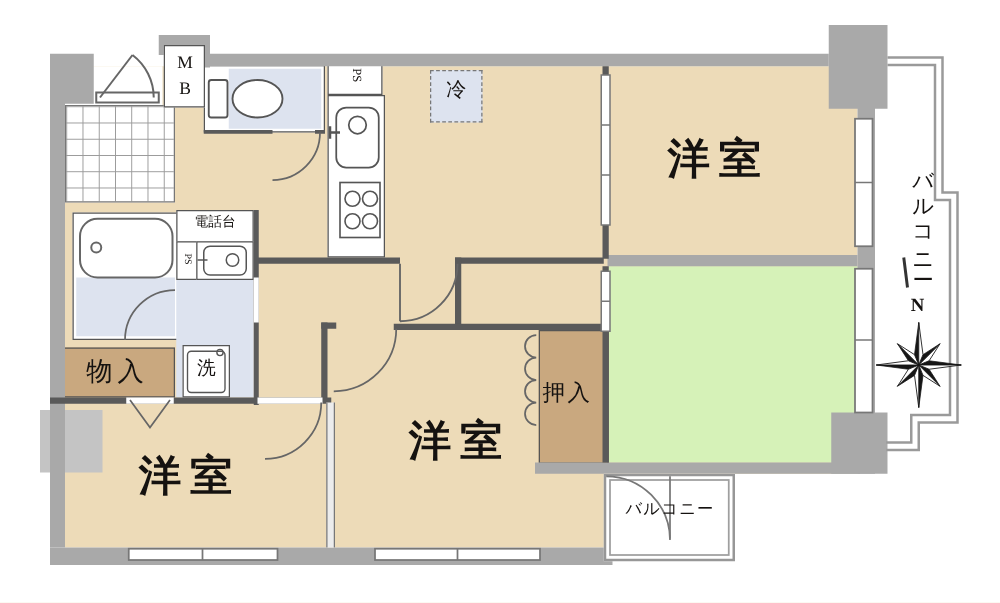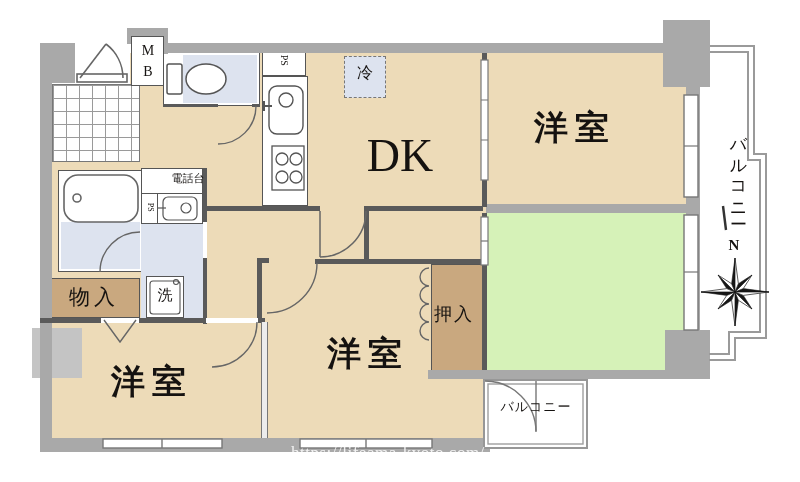--- a/index.html
+++ b/index.html
@@ -210,30 +210,28 @@
         M735,292 L752,309 L738.4,300.3 Z
         M735,292 L718,309 L726.7,295.4 Z
         M735,292 L718,275 L731.6,283.7 Z
         M735,292 L735,258 L738.4,283.7 Z
         M735,292 L769,292 L743.3,295.4 Z
         M735,292 L735,326 L731.6,300.3 Z
         M735,292 L701,292 L726.7,288.6 Z"></path>
     </g>
   </svg>
 
-  <div class="abs label" style="left:340px;top:132px;width:120px;font-size:46px;">DK</div>
   <div class="abs label room-label" style="left:495px;top:110px;width:160px;">洋室</div>
   <div class="abs label room-label" style="left:288px;top:336px;width:160px;">洋室</div>
   <div class="abs label room-label" style="left:72px;top:364px;width:160px;">洋室</div>
   <div class="abs label" style="left:431px;top:305px;width:46px;font-size:18px;letter-spacing:2px;">押入</div>
   <div class="abs label" style="left:48px;top:286px;width:92px;font-size:21px;letter-spacing:4px;">物入</div>
   <div class="abs label" style="left:146px;top:288px;width:38px;font-size:15px;">洗</div>
   <div class="abs label" style="left:344px;top:65px;width:42px;font-size:16px;">冷</div>
-  <div class="abs label" style="left:141px;top:173px;width:62px;font-size:11px;margin-left:16px;">電話台</div>
+  <div class="abs label" style="left:141px;top:173px;width:62px;font-size:11px;">電話台</div>
   <div class="abs label" style="left:137px;top:40px;width:22px;font-size:14px;line-height:1.5;white-space:normal;">M B</div>
   <div class="abs label" style="left:270px;top:55px;width:28px;font-size:10px;transform:rotate(90deg);">PS</div>
   <div class="abs label" style="left:138px;top:203px;width:24px;font-size:8px;transform:rotate(90deg);">PS</div>
   <div class="abs label vtext" style="left:707px;top:96px;width:40px;height:150px;font-size:17px;letter-spacing:3px;">バルコニー</div>
   <div class="abs label" style="left:490px;top:400px;width:92px;font-size:13px;letter-spacing:1px;">バルコニー</div>
   <div class="abs label" style="left:721px;top:238px;width:26px;font-size:15px;font-weight:700;">N</div>
-  <div class="abs wm" style="left:291px;top:443px;">https://lifeama-kyoto.com/</div>
 
 </div>
 
 </body></html>

